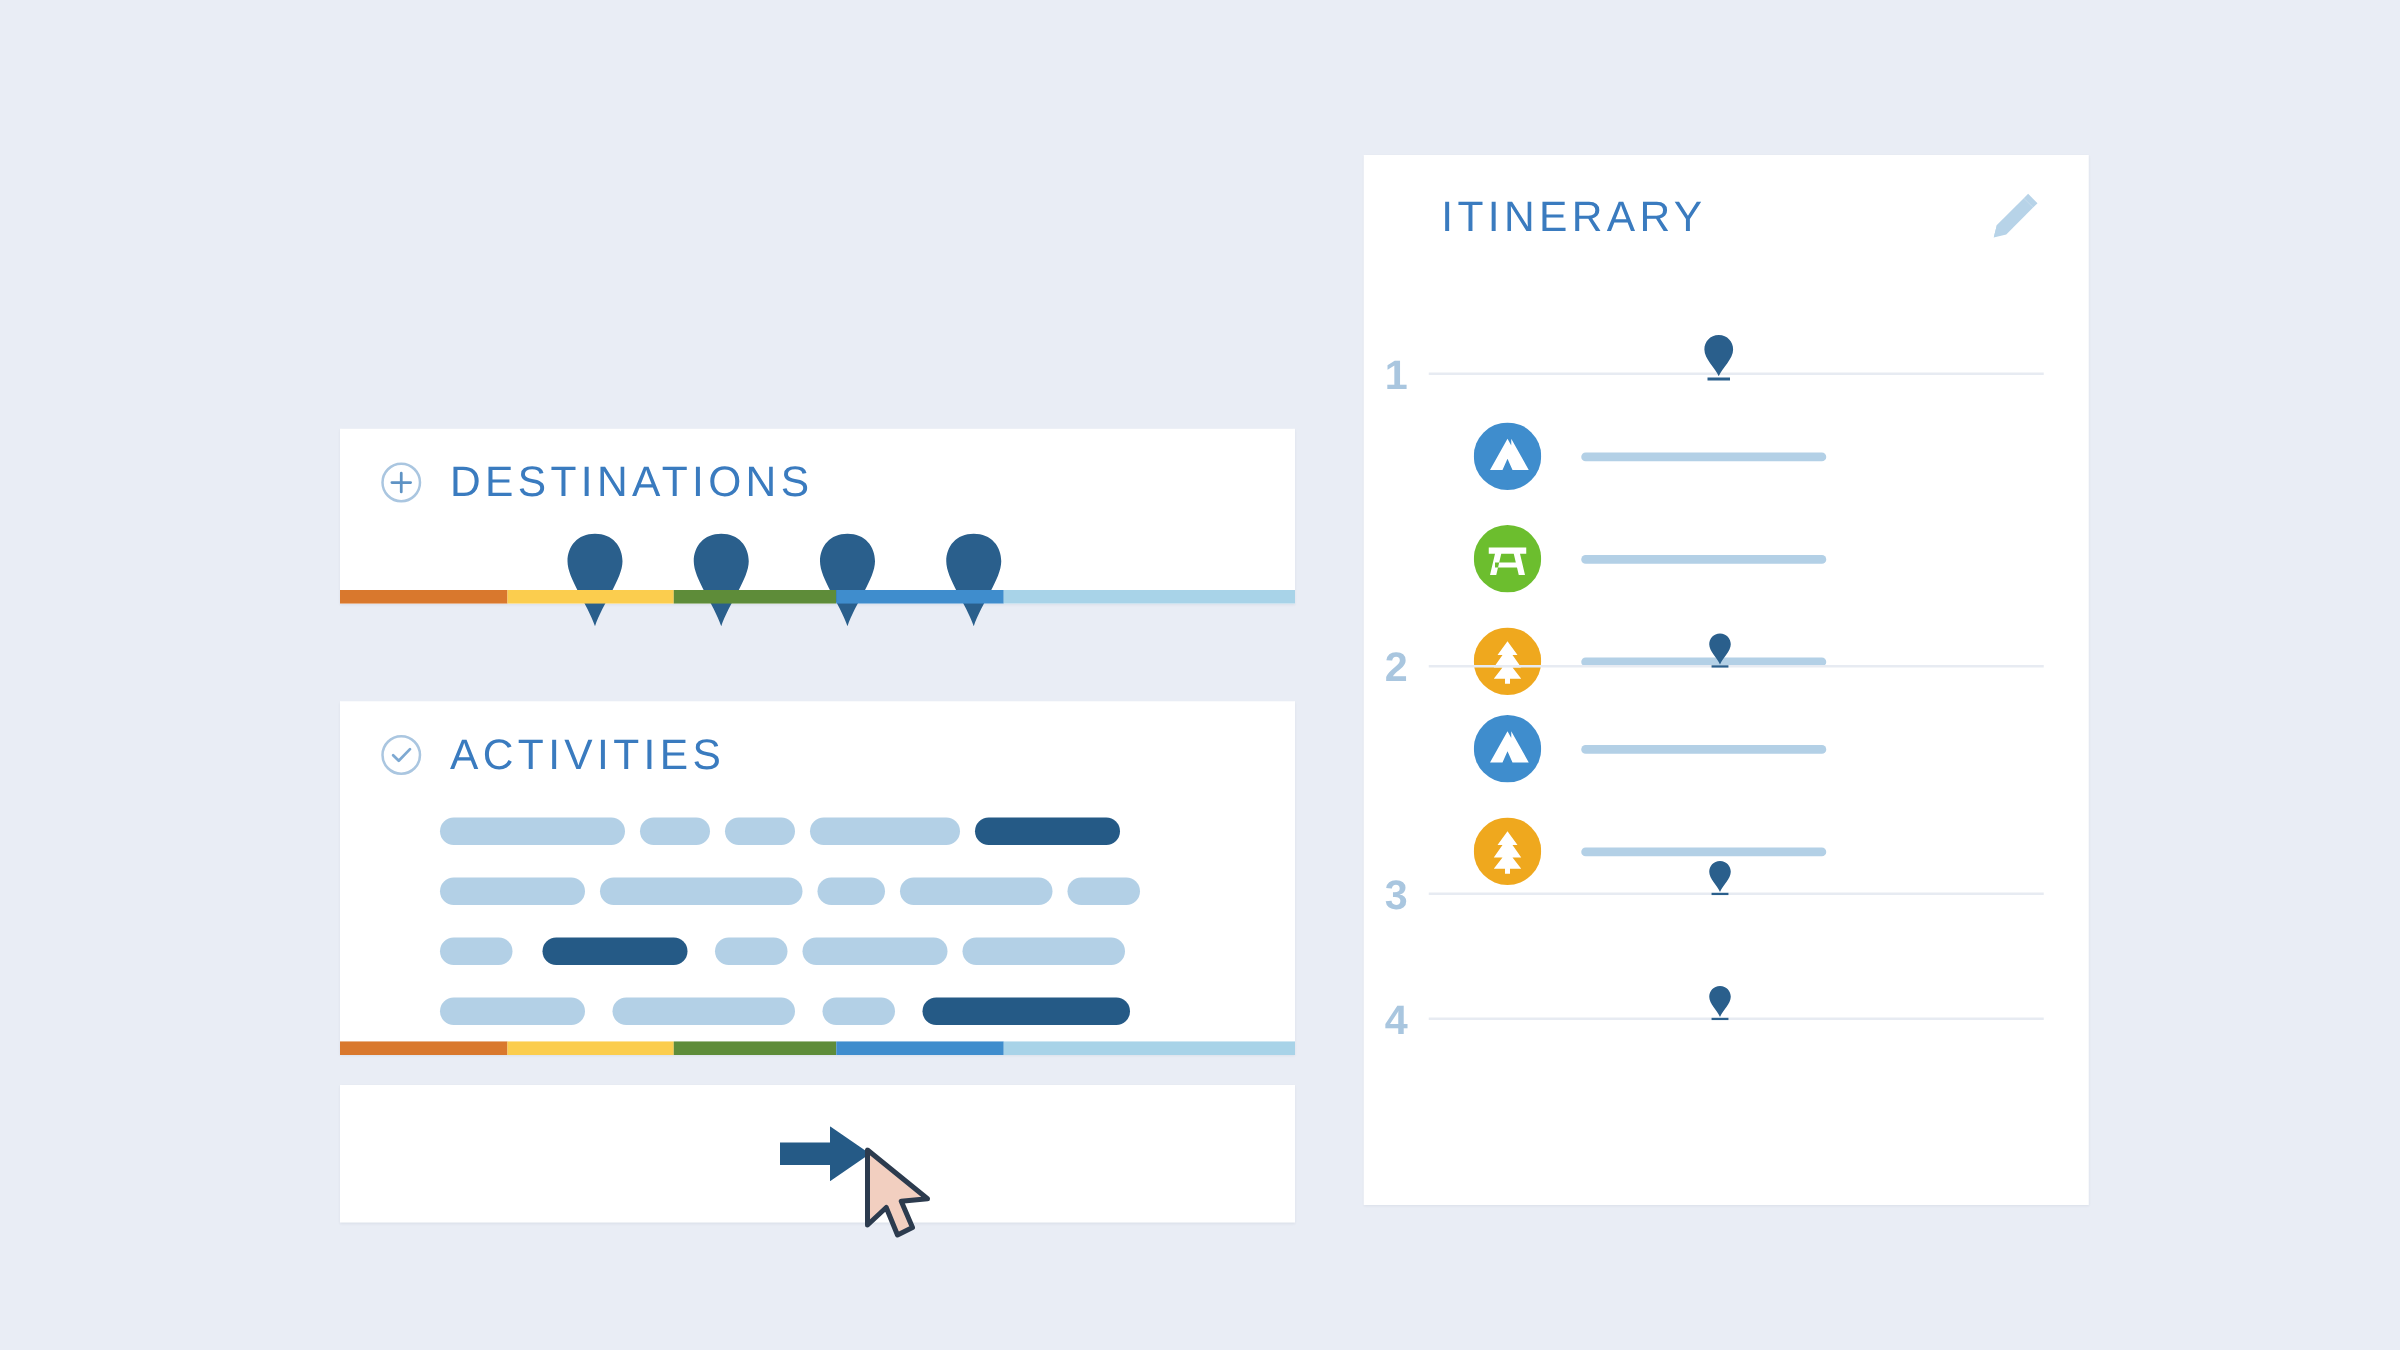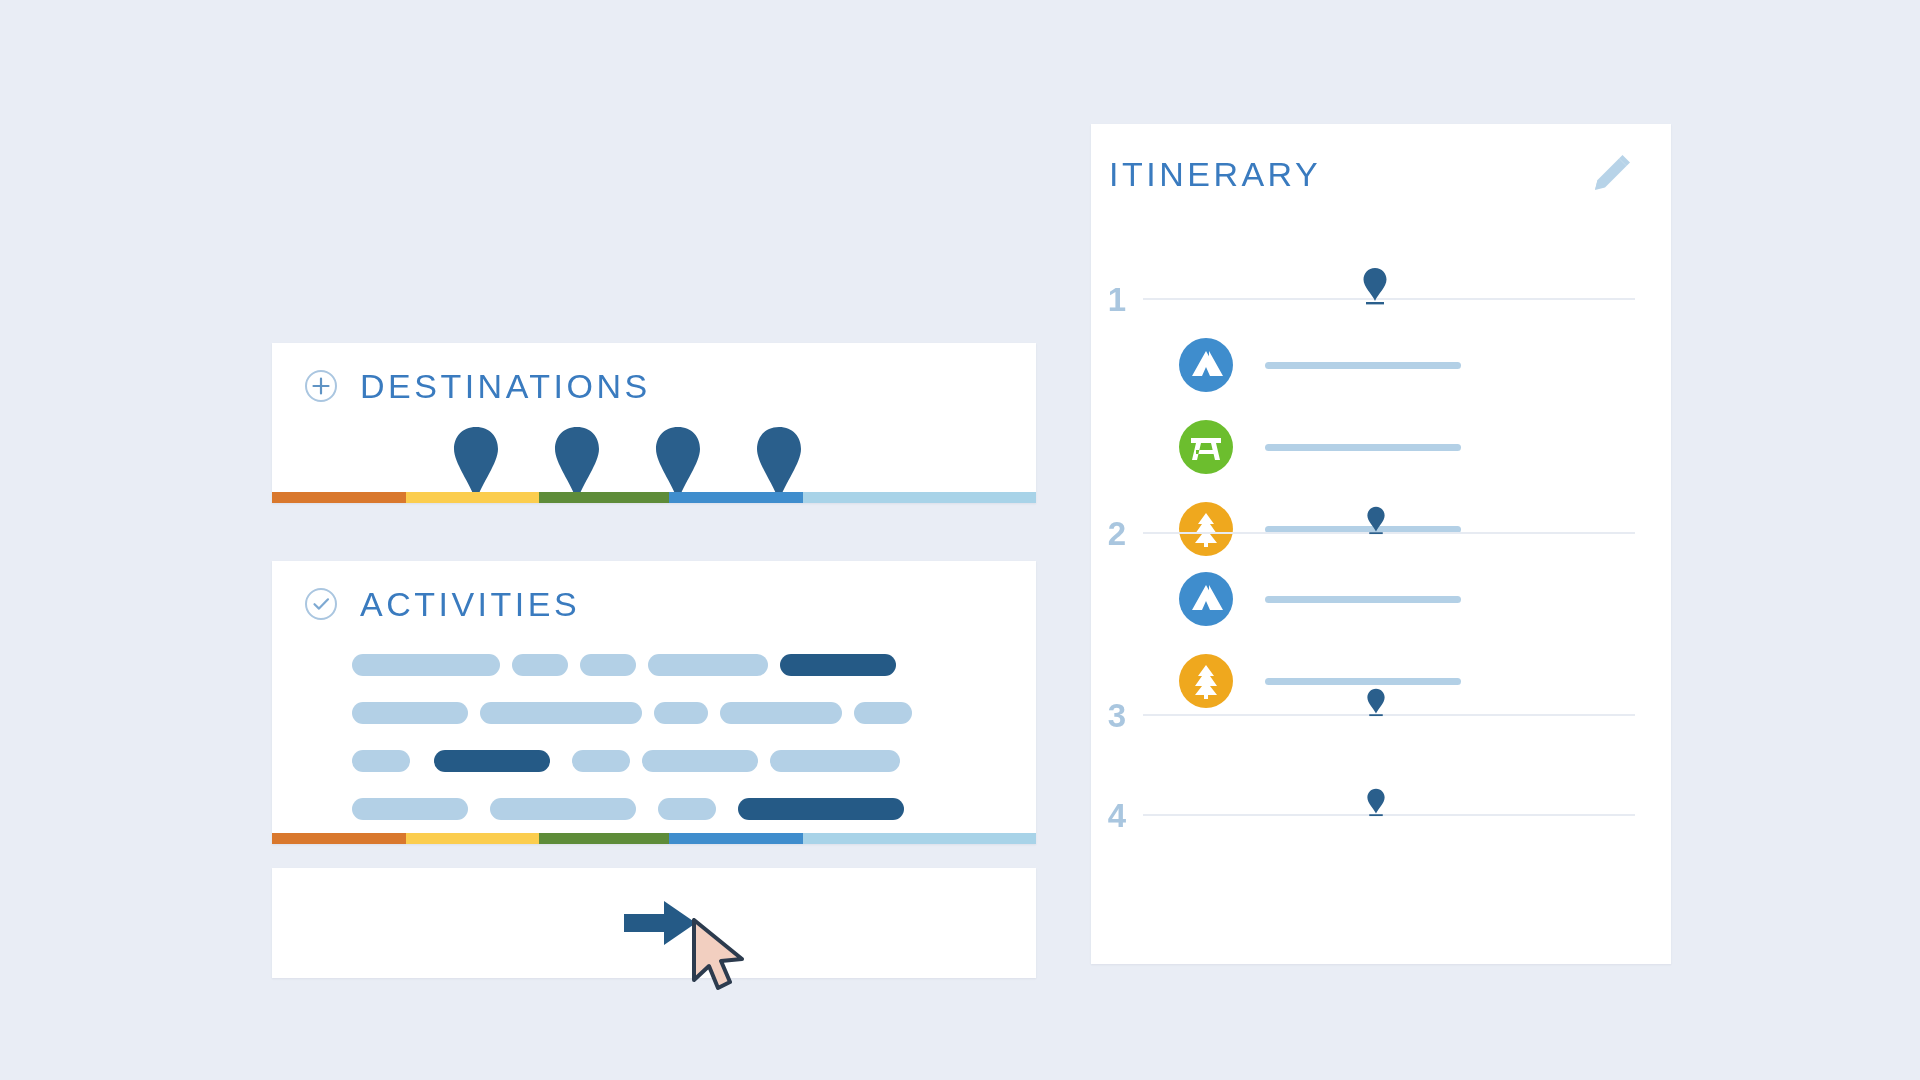--- a/index.html
+++ b/index.html
@@ -86,21 +86,21 @@
     position: absolute;
     left: 10px;
     top: 9px;
     width: 20px;
     height: 5px;
     background: #ffffff;
     border-radius: 3px;
   }
 
   
-  #card-destinations { left: 272px; top: 343px; width: 764px; height: 160px; }
+  #card-destinations { left: 272px; top: 343px; width: 764px; height: 140px; }
 
   .pin-row {
     position: absolute;
     left: 180px;
     top: 82px;
     display: flex;
     gap: 53px;
   }
   .pin-big { width: 48px; height: 78px; display: block; }
 
@@ -147,21 +147,21 @@
   }
 
   
   #card-itinerary { left: 1091px; top: 124px; width: 580px; height: 840px; }
 
   .itin-head {
     position: relative;
     display: flex;
     align-items: center;
     justify-content: space-between;
-    padding: 28px 38px 0 18px;
+    padding: 28px 38px 0 62px;
   }
   .pencil-icon { width: 44px; height: 44px; display: block; }
 
   .itin-body {
     position: absolute;
     left: 0;
     top: 96px;
     right: 0;
     bottom: 0;
   }

